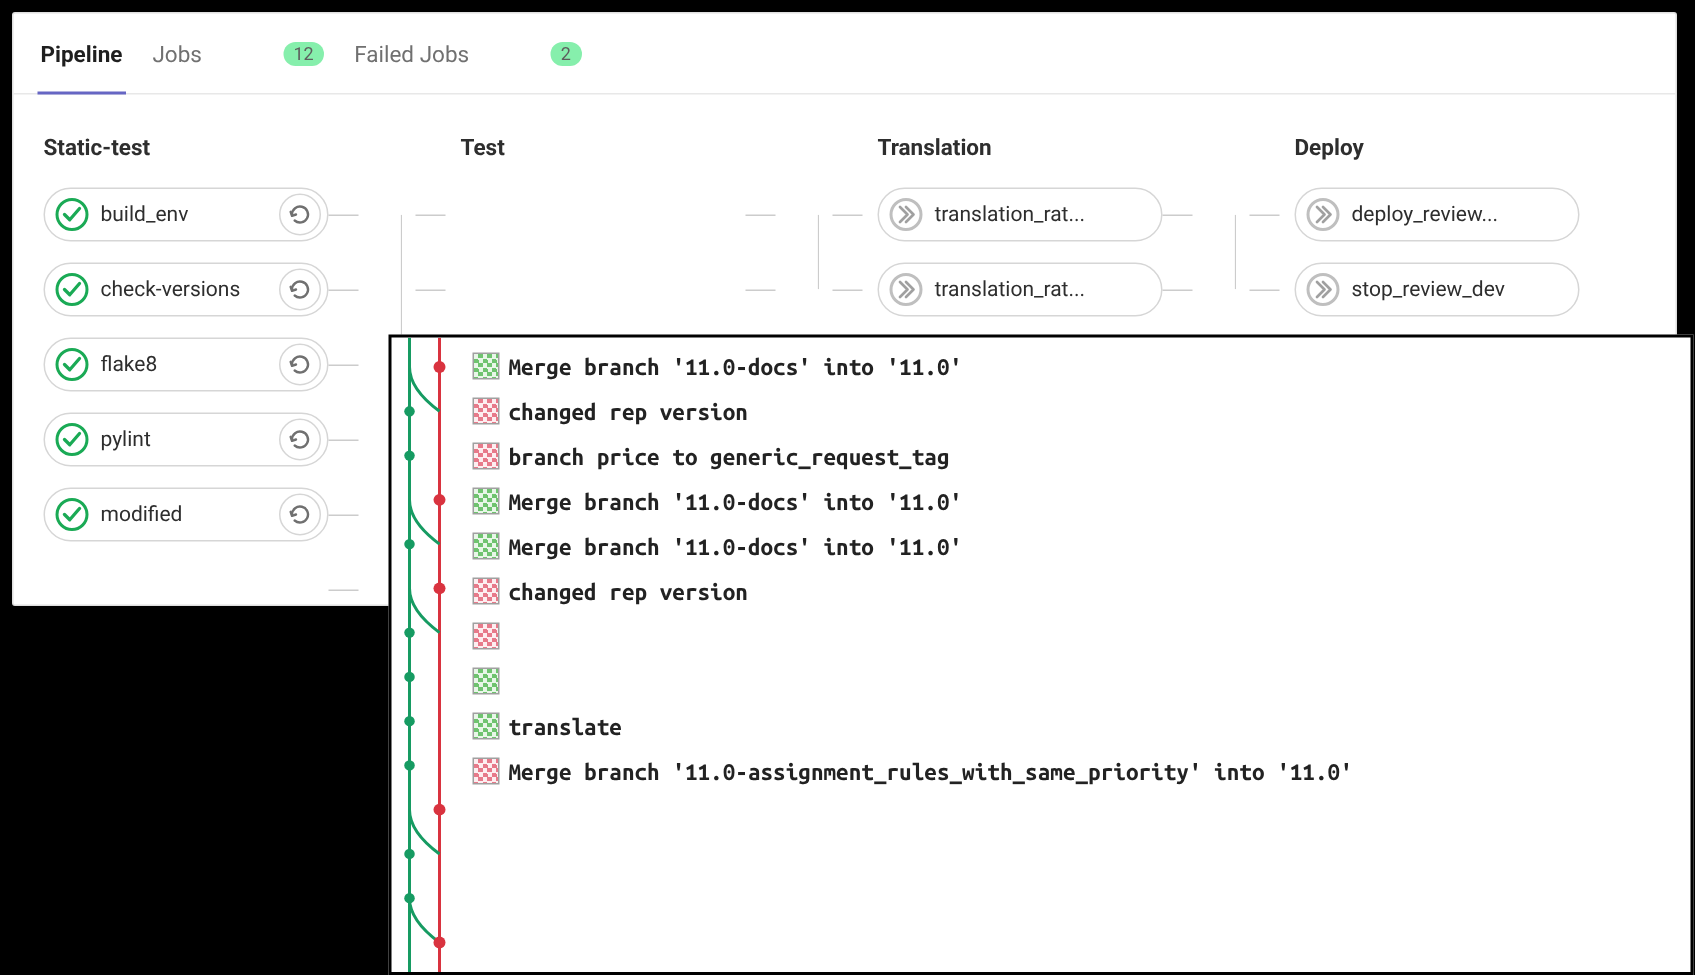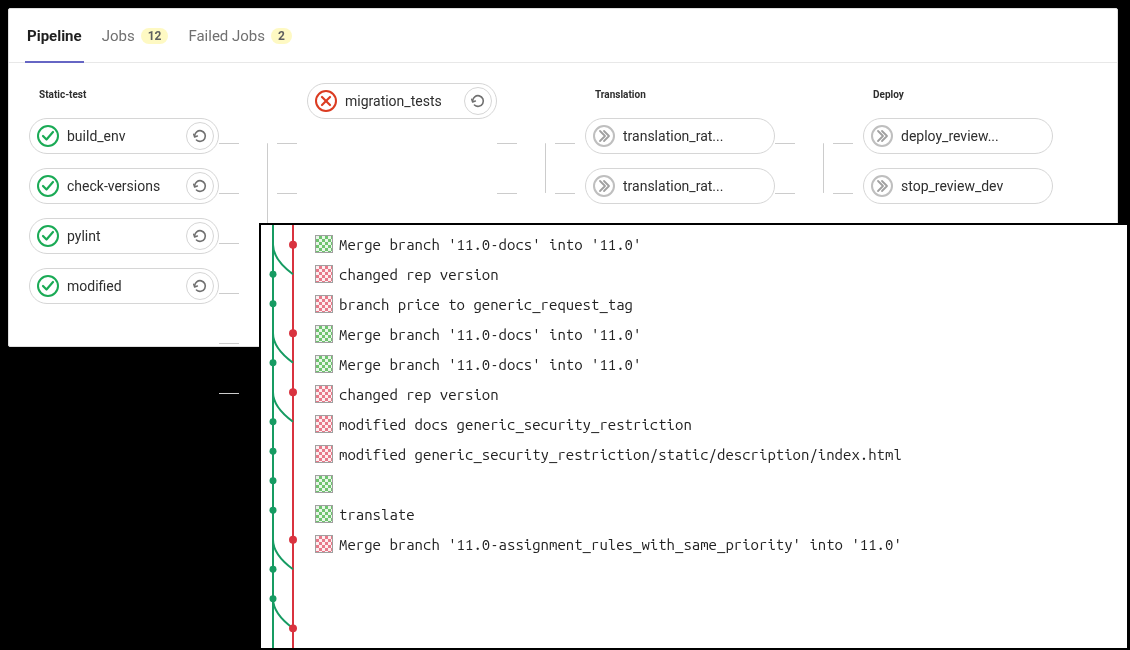--- a/index.html
+++ b/index.html
@@ -47,45 +47,46 @@
   .tab.active::after {
     content: "";
     position: absolute;
     bottom: -1px;
     left: -2px;
     right: -2px;
     height: 2px;
     background: #6666c4;
   }
   .badge {
-    background: #fef9c3;
+    background: #86efac;
     color: #5e5e5e;
     border-radius: 10px;
     font-size: 12px;
     padding: 1px 7px;
-    font-weight: 700;
+    font-weight: 400;
+    margin-left: 48px;
   }
   .stages {
     display: flex;
     padding: 20px 10px 28px 10px;
     gap: 0;
   }
   .stage {
     display: flex;
     flex-direction: column;
     min-width: 278px;
     padding: 0 10px;
     position: relative;
   }
   .stage:last-child { min-width: 240px; }
   .stage-title {
-    font-size: 10px;
+    font-size: 15px;
     font-weight: 700;
     color: #2e2e2e;
-    margin: 6px 6px 18px 10px;
+    margin: 6px 6px 18px 0;
   }
   .job {
     display: flex;
     align-items: center;
     border: 1px solid #d6d6d6;
     border-radius: 20px;
     height: 36px;
     width: 190px;
     margin-bottom: 14px;
     background: #fff;
@@ -138,20 +139,21 @@
     top: 223px;
     left: 259px;
     width: 870px;
     height: 427px;
     background: #fff;
     border: 2px solid #000;
     overflow: hidden;
     font-family: "Ubuntu Mono", Menlo, Consolas, monospace;
     font-size: 15px;
     color: #222;
+    font-weight: bold;
   }
   .history-inner {
     position: relative;
     height: 100%;
   }
   .graph-svg {
     position: absolute;
     left: 0; top: 0;
     height: 100%;
     width: 54px;
@@ -227,20 +229,33 @@
               <use href="#ic-retry"></use>
             </svg>
           </span>
         </div>
         <div class="job">
           <span class="status-icon status-success">
             <svg class="ic" width="18" height="18" viewBox="0 0 18 18">
               <use href="#ic-check"></use>
             </svg>
           </span>
+          <span class="job-text">flake8</span>
+          <span class="retry-btn">
+            <svg class="ic" width="16" height="16" viewBox="0 0 18 18">
+              <use href="#ic-retry"></use>
+            </svg>
+          </span>
+        </div>
+        <div class="job">
+          <span class="status-icon status-success">
+            <svg class="ic" width="18" height="18" viewBox="0 0 18 18">
+              <use href="#ic-check"></use>
+            </svg>
+          </span>
           <span class="job-text">pylint</span>
           <span class="retry-btn">
             <svg class="ic" width="16" height="16" viewBox="0 0 18 18">
               <use href="#ic-retry"></use>
             </svg>
           </span>
         </div>
         <div class="job">
           <span class="status-icon status-success">
             <svg class="ic" width="18" height="18" viewBox="0 0 18 18">
@@ -256,33 +271,21 @@
         </div>
         <div style="position: absolute; left: 200px; top: 60px; width: 20px; height: 0px; border-top: 1px solid rgb(204, 204, 204);"></div>
         <div style="position: absolute; left: 200px; top: 110px; width: 20px; height: 0px; border-top: 1px solid rgb(204, 204, 204);"></div>
         <div style="position: absolute; left: 200px; top: 160px; width: 20px; height: 0px; border-top: 1px solid rgb(204, 204, 204);"></div>
         <div style="position: absolute; left: 200px; top: 210px; width: 20px; height: 0px; border-top: 1px solid rgb(204, 204, 204);"></div>
         <div style="position: absolute; left: 200px; top: 260px; width: 20px; height: 0px; border-top: 1px solid rgb(204, 204, 204);"></div>
         <div style="position: absolute; left: 200px; top: 310px; width: 20px; height: 0px; border-top: 1px solid rgb(204, 204, 204);"></div>
         <div style="position: absolute; left: 248px; top: 60px; width: 0px; height: 250px; border-left: 1px solid rgb(204, 204, 204); border-radius: 8px;"></div>
       </div>
       <div class="stage">
-        <div class="job">
-          <span class="status-icon status-failed">
-            <svg class="ic" width="18" height="18" viewBox="0 0 18 18">
-              <use href="#ic-x"></use>
-            </svg>
-          </span>
-          <span class="job-text">migration_tests</span>
-          <span class="retry-btn">
-            <svg class="ic" width="16" height="16" viewBox="0 0 18 18">
-              <use href="#ic-retry"></use>
-            </svg>
-          </span>
-        </div>
+        <div class="stage-title">Test</div>
         <div style="position: absolute; left: -20px; top: 60px; width: 20px; height: 0px; border-top: 1px solid rgb(204, 204, 204);"></div>
         <div style="position: absolute; left: -20px; top: 110px; width: 20px; height: 0px; border-top: 1px solid rgb(204, 204, 204);"></div>
         <div style="position: absolute; left: 200px; top: 60px; width: 20px; height: 0px; border-top: 1px solid rgb(204, 204, 204);"></div>
         <div style="position: absolute; left: 200px; top: 110px; width: 20px; height: 0px; border-top: 1px solid rgb(204, 204, 204);"></div>
         <div style="position: absolute; left: 248px; top: 60px; width: 0px; height: 50px; border-left: 1px solid rgb(204, 204, 204); border-radius: 8px;"></div>
       </div>
       <div class="stage">
         <div class="stage-title">Translation</div>
         <div class="job">
           <span class="status-icon status-skipped">
@@ -385,25 +388,20 @@
         <div class="commit-row">
           <span class="avatar green"></span>
           <span>Merge branch '11.0-docs' into '11.0'</span>
         </div>
         <div class="commit-row">
           <span class="avatar pink"></span>
           <span>changed rep version</span>
         </div>
         <div class="commit-row">
           <span class="avatar pink"></span>
-          <span>modified docs generic_security_restriction</span>
-        </div>
-        <div class="commit-row">
-          <span class="avatar pink"></span>
-          <span>modified generic_security_restriction/static/description/index.html</span>
         </div>
         <div class="commit-row">
           <span class="avatar green"></span>
         </div>
         <div class="commit-row">
           <span class="avatar green"></span>
           <span>translate</span>
         </div>
         <div class="commit-row">
           <span class="avatar pink"></span>

